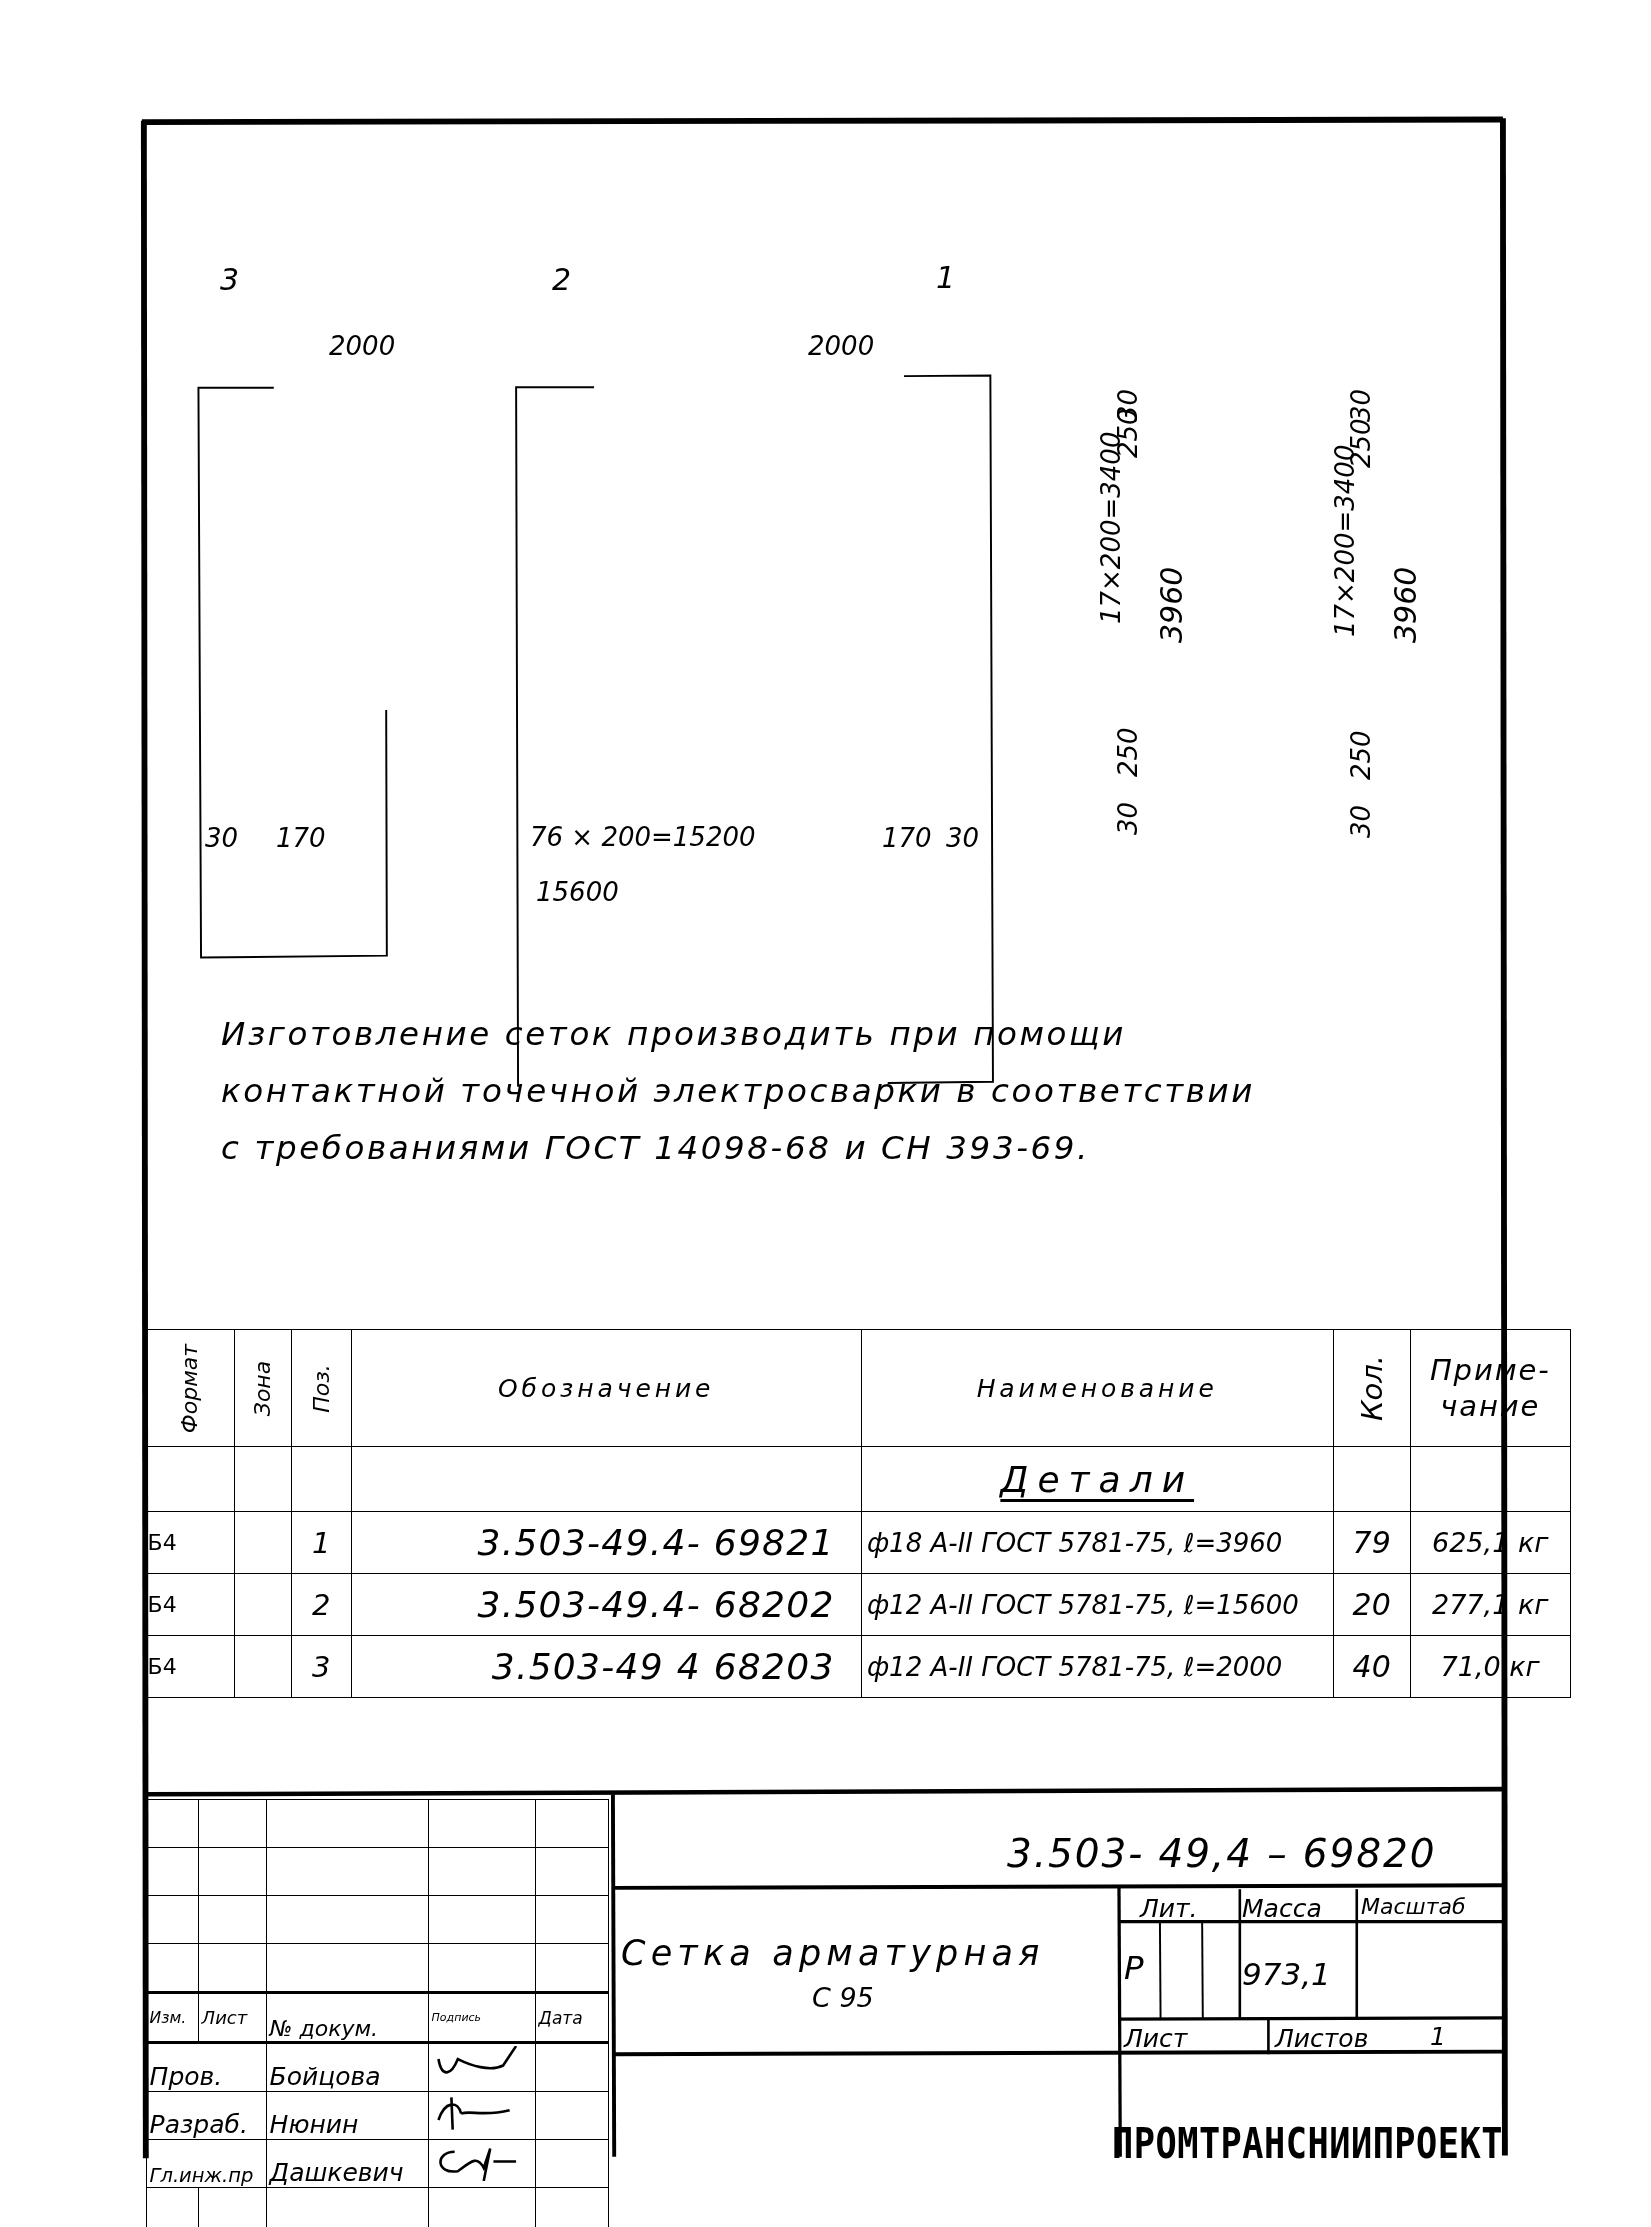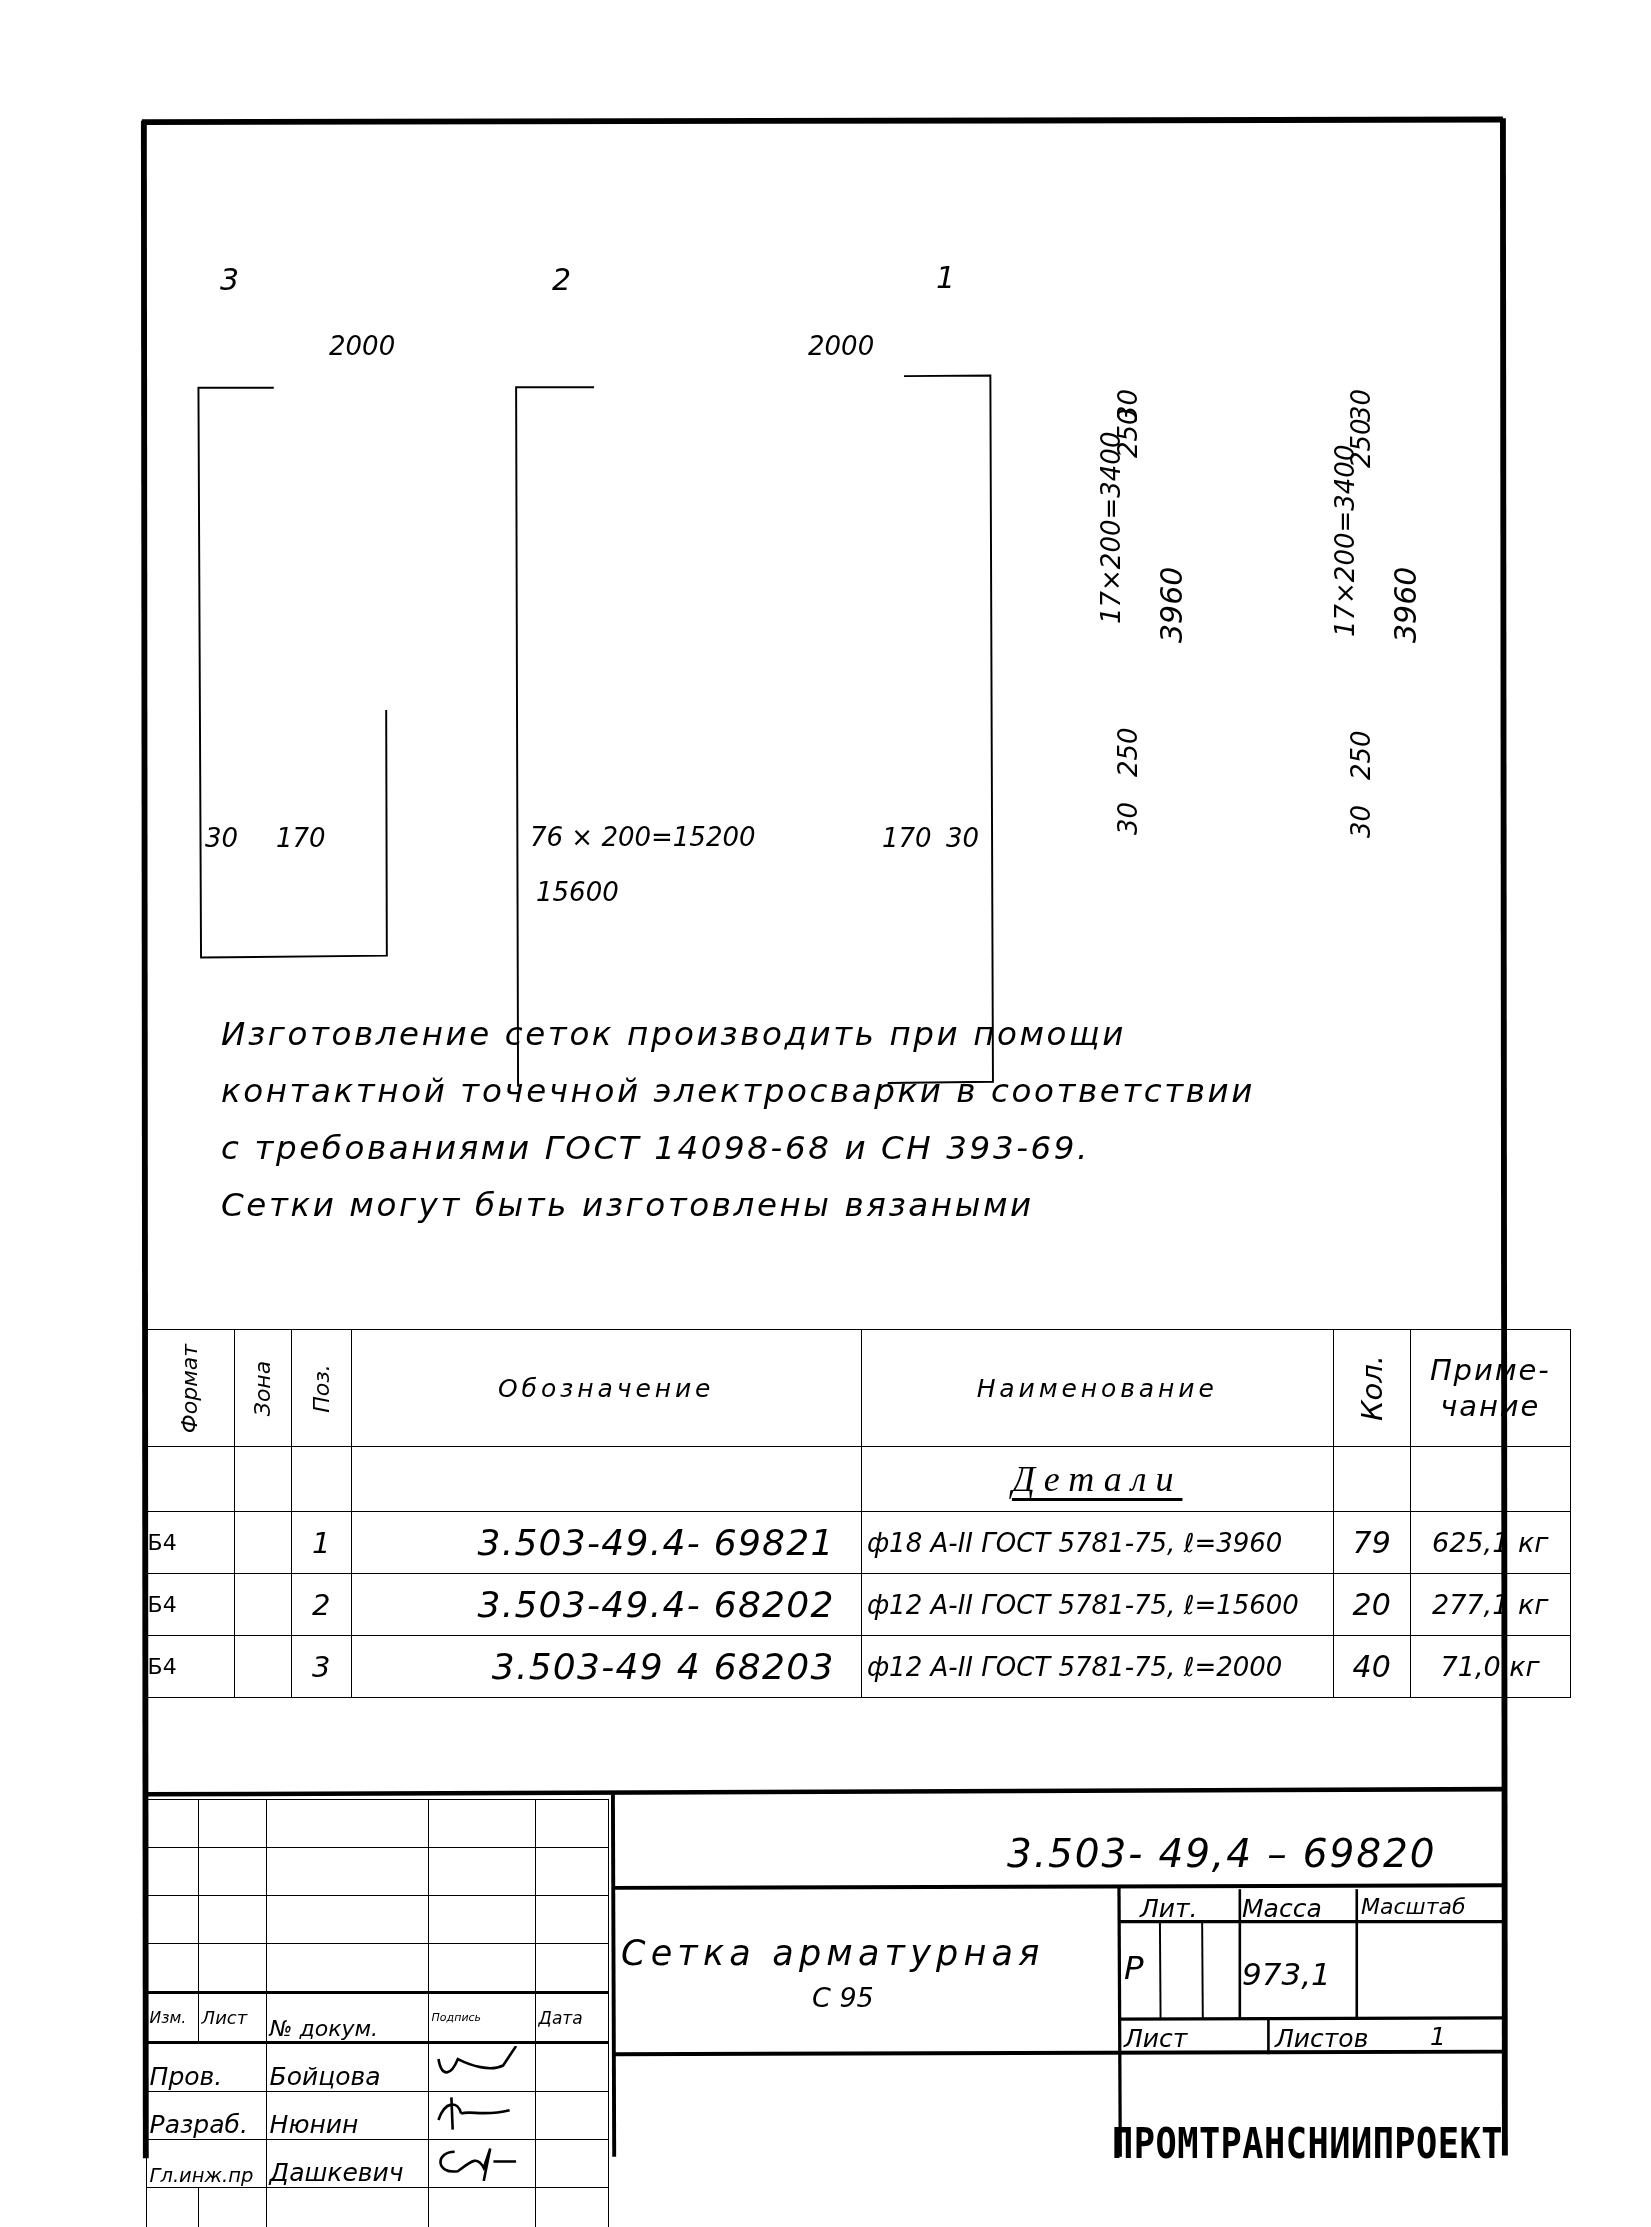--- a/index.html
+++ b/index.html
@@ -16,21 +16,21 @@
 
   
   .notes { left: 221px; top: 1006px; width: 1170px; }
   .note-line { font-size: 32.5px; font-style: italic; letter-spacing: 2.6px; height: 57px; line-height: 57px; white-space: nowrap; }
 
   
   .spec { left: 144px; top: 1329px; border-collapse: collapse; table-layout: fixed; }
   .spec td, .spec th { border: 1.9px solid #000; padding: 0; font-weight: normal; font-style: italic; text-align: center; vertical-align: middle; }
   .spec .hdr { height: 117px; }
   .spec .row { height: 62px; }
-  .spec .rowd { height: 65px; font-family: Liberation Serif, serif; }
+  .spec .rowd { height: 65px; }
   .spec .vhead { position: relative; }
   .spec .vhead span { display: inline-block; transform: rotate(-90deg); white-space: nowrap; font-size: 22px; }
   .spec .h-big { font-size: 25px; letter-spacing: 3.9px; }
   .spec .h-mid { font-size: 29px; line-height: 36px; letter-spacing: 1.9px; }
   .spec .cell-fmt { font-size: 22px; text-align: left; padding-left: 2.6px; font-style: normal; font-weight: normal; }
   .spec .cell-pos { font-size: 29px; }
   .spec .cell-des { font-size: 36px; text-align: right; padding-right: 26px; letter-spacing: 1.3px; white-space: nowrap; }
   .spec .cell-name { font-size: 26px; text-align: left; padding-left: 5.2px; white-space: nowrap; }
   .spec .cell-qty { font-size: 30px; }
   .spec .cell-note { font-size: 27px; white-space: nowrap; }
@@ -984,21 +984,20 @@
 <div class="lbl vert" style="left:1348px; top:468px;">250</div>
 <div class="lbl vert" style="left:1332px; top:637px;">17×200=3400</div>
 <div class="lbl vert big" style="left:1391px; top:643px;">3960</div>
 <div class="lbl vert" style="left:1348px; top:780px;">250</div>
 <div class="lbl vert" style="left:1348px; top:838px;">30</div>
 
 <div class="abs notes">
   <div class="note-line">Изготовление  сеток  производить  при помощи</div>
   <div class="note-line">контактной точечной  электросварки в соответствии</div>
   <div class="note-line">с требованиями  ГОСТ 14098-68  и  СН 393-69.</div>
-  <div class="note-line">Сетки  могут  быть  изготовлены вязаными</div>
 </div>
 
 <table class="abs spec">
   <colgroup>
     <col style="width:43px">
       <col style="width:38px">
       <col style="width:60px">
     <col style="width:510px">
       <col style="width:472px">
       <col style="width:77px">

